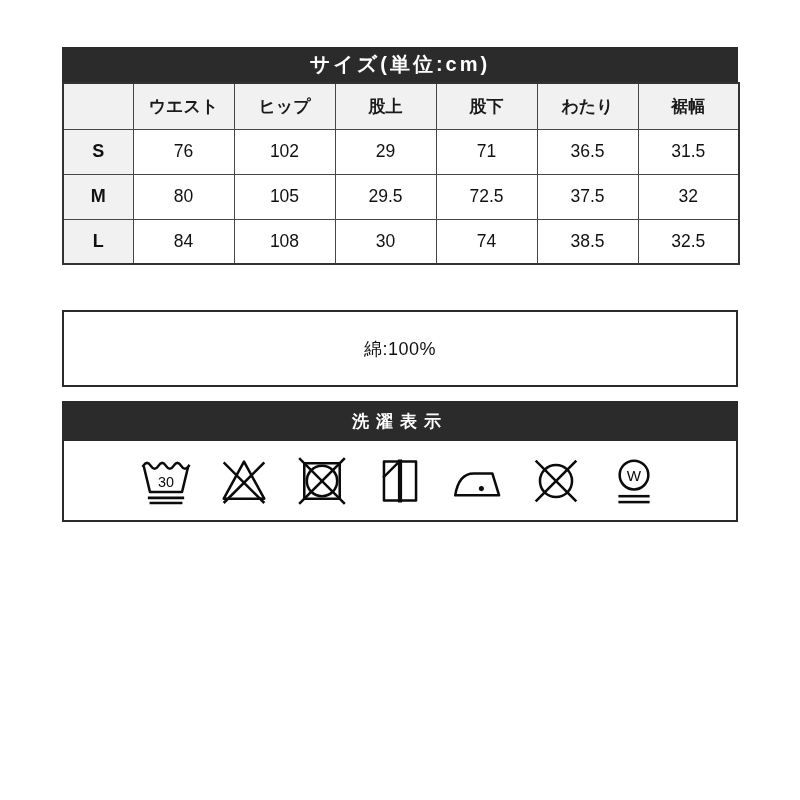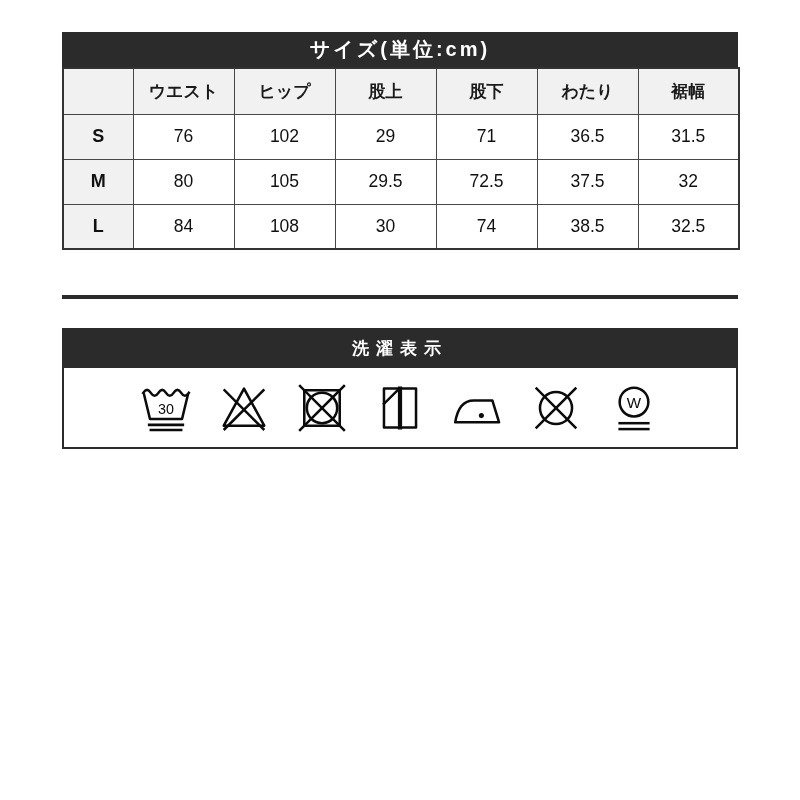--- a/index.html
+++ b/index.html
@@ -1,18 +1,18 @@
 <!DOCTYPE html>
 <html><head>
 <meta charset="utf-8">
 <style>
   * { margin:0; padding:0; box-sizing:border-box; }
   html,body { width:800px; height:800px; background:#ffffff;
     font-family:"Liberation Sans","DejaVu Sans",sans-serif; color:#1c1c1c; }
-  .page { position:absolute; left:62px; top:32px; width:676px; }
+  .page { position:absolute; left:62px; top:47px; width:676px; }
 
   
   .bar { background:#2b2b2b; color:#ffffff; text-align:center; font-weight:bold; }
   .title-bar { height:35px; line-height:35px; font-size:20px; letter-spacing:3px; }
 
   
   table.size { width:676px; border-collapse:collapse; table-layout:fixed;
     border:2px solid #333333;padding-left:24px; }
   table.size th, table.size td { border:1.5px solid #474747; text-align:center;
     vertical-align:middle; }
@@ -22,21 +22,21 @@
   table.size tbody td { height:45px; font-size:17.5px; color:#111111; background:#fff; }
 
   
   .note { margin-top:43px; font-size:16.5px; line-height:1.76; color:#333333;
     letter-spacing:0.2px; }
   .note.second { margin-top:24px; }
 
   
   .box { border:2px solid #2b2b2b; margin-top:45px; }
   .box .bar { height:38px; line-height:38px; font-size:17px; letter-spacing:7px; }
-  .box.care { margin-top:29px; }
+  .box.care { margin-top:14px; }
   .material-body { height:73px; display:flex; align-items:center;
     justify-content:center; font-size:18px; color:#111111; letter-spacing:0.5px; }
   .care-body { height:79px; display:flex; align-items:center; justify-content:center;
     gap:24px; }
 
   .care-svg { width:54px; height:54px; display:block; }
   .care-svg .s { fill:none; stroke:#0b0b0b; stroke-width:3;
     stroke-linejoin:round; stroke-linecap:square; }
   .care-svg text { font-family:"Liberation Sans","DejaVu Sans",sans-serif; }
 </style>
@@ -94,20 +94,21 @@
         <td>30</td>
         <td>74</td>
         <td>38.5</td>
         <td>32.5</td>
       </tr>
     </tbody>
   </table>
 
 
   <div class="box">
+    <div class="material-body">綿:100%</div>
   </div>
 
   <div class="box care">
     <div class="bar">洗濯表示</div>
     <div class="care-body">
 
       <span>
         <svg class="care-svg" viewBox="0 0 64 64">
           <path class="s" d="M5 14 Q9.5 7 14 14 Q18.5 21 23 14 Q27.5 7 32 14 Q36.5 21 41 14 Q45.5 7 50 14 Q54.5 21 59 14"></path>
           <path class="s" d="M6 16 L13 45 L51 45 L58 16"></path>

